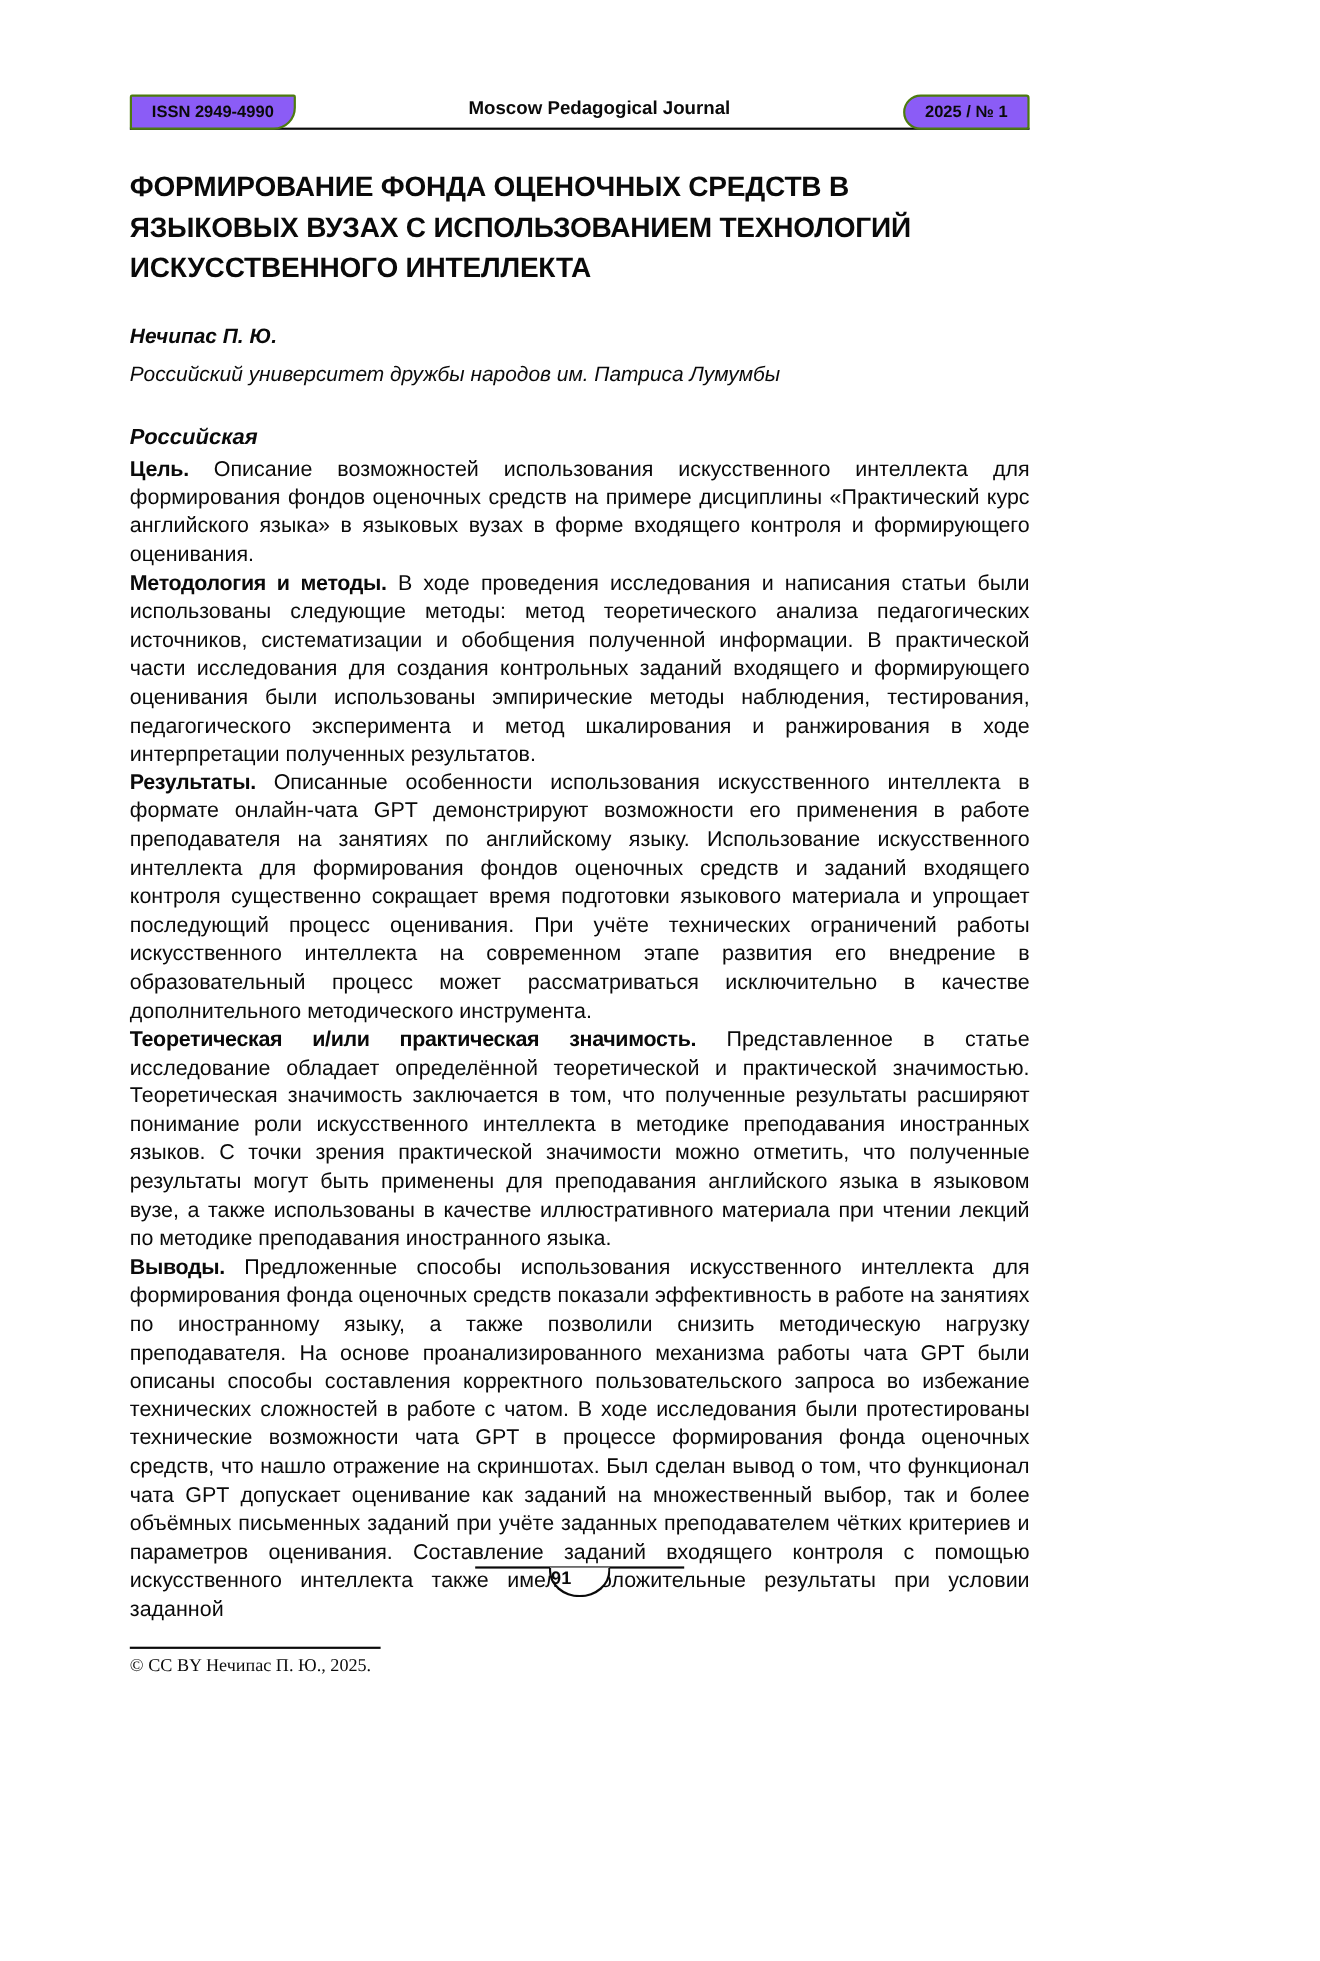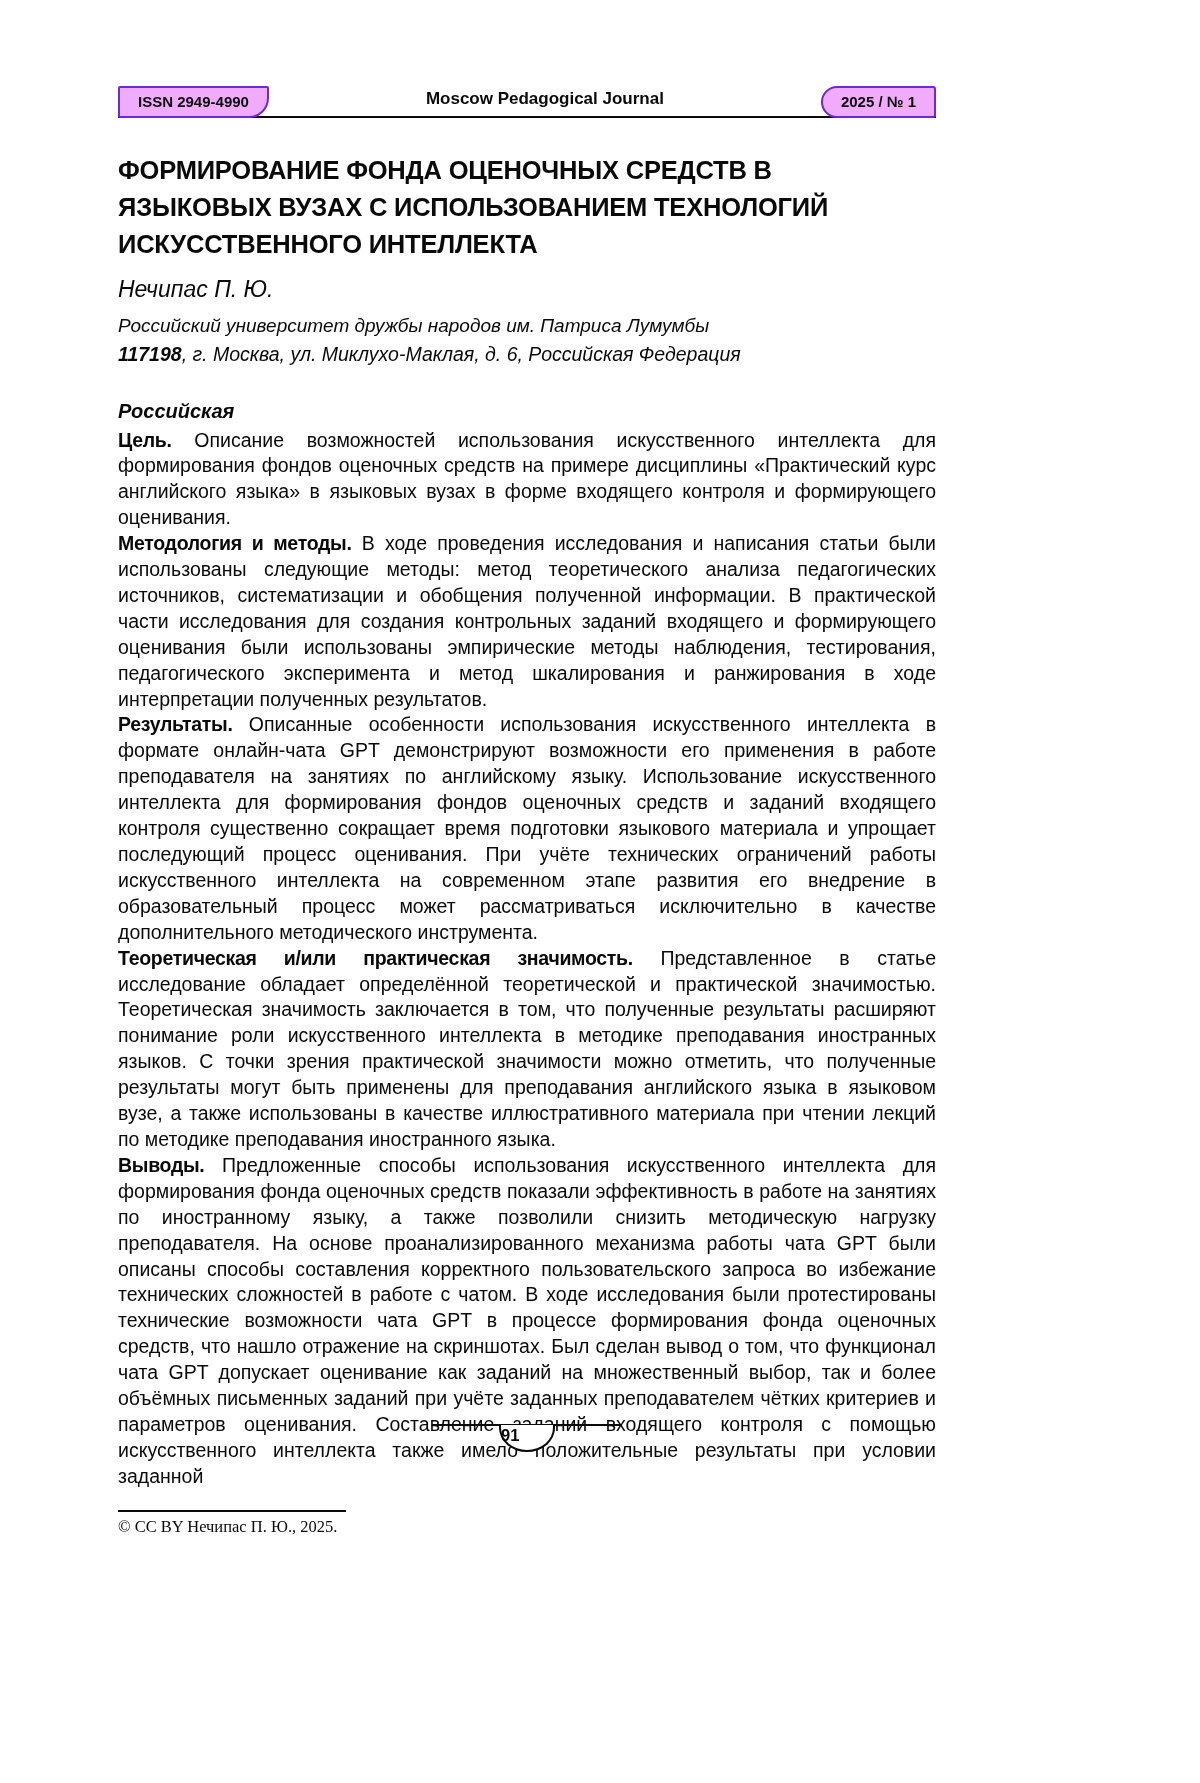--- a/index.html
+++ b/index.html
@@ -24,22 +24,22 @@
     margin-top: 86px;
     display: flex;
     justify-content: space-between;
     align-items: flex-end;
     border-bottom: 2.5px solid #0a0a0a;
   }
   .badge {
     font-size: 15px;
     font-weight: bold;
     padding: 5px 18px 6px 18px;
-    border: 2px solid #6d28d9;
-    background: #f0abfc;
+    border: 2px solid #4d7c0f;
+    background: #8b5cf6;
     margin-bottom: -2.5px;
     white-space: nowrap;
   }
   .badge-left  { border-radius: 2px 2px 20px 2px; }
   .badge-right { border-radius: 16px 3px 3px 16px; }
   .journal-name {
     font-size: 17px;
     font-weight: bold;
     padding-bottom: 7px;
   }
@@ -54,23 +54,23 @@
 
   
   .title {
     margin: 34px 16px 0 0;
     font-size: 25.5px;
     line-height: 37px;
     font-weight: bold;
     letter-spacing: -0.2px;
   }
   .author {
-    margin-top: 13px;
-    font-size: 23px;
-    font-weight: normal;
+    margin-top: 33px;
+    font-size: 19px;
+    font-weight: bold;
     font-style: italic;
   }
   .affiliation {
     margin-top: 9px;
     font-size: 19px;
     font-style: italic;
     line-height: 28px;
   }
   .address {
     font-size: 19.5px;
@@ -142,21 +142,20 @@
       <div class="journal-name">Moscow Pedagogical Journal</div>
       <div class="badge badge-right">2025 / № 1</div>
     </div>
 
 
     <h1 class="title">ФОРМИРОВАНИЕ ФОНДА ОЦЕНОЧНЫХ СРЕДСТВ В ЯЗЫКОВЫХ ВУЗАХ С ИСПОЛЬЗОВАНИЕМ ТЕХНОЛОГИЙ ИСКУССТВЕННОГО ИНТЕЛЛЕКТА</h1>
 
     <div class="author">Нечипас П. Ю.</div>
 
     <div class="affiliation">Российский университет дружбы народов им. Патриса Лумумбы</div>
-    <div class="address"><b>117198</b><span>, г. Москва, ул. Миклухо-Маклая, д. 6, Российская Федерация</span></div>
 
     <div class="abstract-heading">Российская</div>
 
     <div class="abstract">
       <p><b class="lbl">Цель.</b><span> Описание возможностей использования искусственного интеллекта для формирования фондов оценочных средств на примере дисциплины «Практический курс английского языка» в языковых вузах в форме входящего контроля и формирующего оценивания.</span></p>
       <p><b class="lbl">Методология и методы.</b><span> В ходе проведения исследования и написания статьи были использованы следующие методы: метод теоретического анализа педагогических источников, систематизации и обобщения полученной информации. В практической части исследования для создания контрольных заданий входящего и формирующего оценивания были использованы эмпирические методы наблюдения, тестирования, педагогического эксперимента и метод шкалирования и ранжирования в ходе интерпретации полученных результатов.</span></p>
       <p><b class="lbl">Результаты.</b><span> Описанные особенности использования искусственного интеллекта в формате онлайн-чата GPT демонстрируют возможности его применения в работе преподавателя на занятиях по английскому языку. Использование искусственного интеллекта для формирования фондов оценочных средств и заданий входящего контроля существенно сокращает время подготовки языкового материала и упрощает последующий процесс оценивания. При учёте технических ограничений работы искусственного интеллекта на современном этапе развития его внедрение в образовательный процесс может рассматриваться исключительно в качестве дополнительного методического инструмента.</span></p>
       <p><b class="lbl">Теоретическая и/или практическая значимость.</b><span> Представленное в статье исследование обладает определённой теоретической и практической значимостью. Теоретическая значимость заключается в том, что полученные результаты расширяют понимание роли искусственного интеллекта в методике преподавания иностранных языков. С точки зрения практической значимости можно отметить, что полученные результаты могут быть применены для преподавания английского языка в языковом вузе, а также использованы в качестве иллюстративного материала при чтении лекций по методике преподавания иностранного языка.</span></p>
       <p><b class="lbl">Выводы.</b><span> Предложенные способы использования искусственного интеллекта для формирования фонда оценочных средств показали эффективность в работе на занятиях по иностранному языку, а также позволили снизить методическую нагрузку преподавателя. На основе проанализированного механизма работы чата GPT были описаны способы составления корректного пользовательского запроса во избежание технических сложностей в работе с чатом. В ходе исследования были протестированы технические возможности чата GPT в процессе формирования фонда оценочных средств, что нашло отражение на скриншотах. Был сделан вывод о том, что функционал чата GPT допускает оценивание как заданий на множественный выбор, так и более объёмных письменных заданий при учёте заданных преподавателем чётких критериев и параметров оценивания. Составление заданий входящего контроля с помощью искусственного интеллекта также имело положительные результаты при условии заданной</span></p>
     </div>

